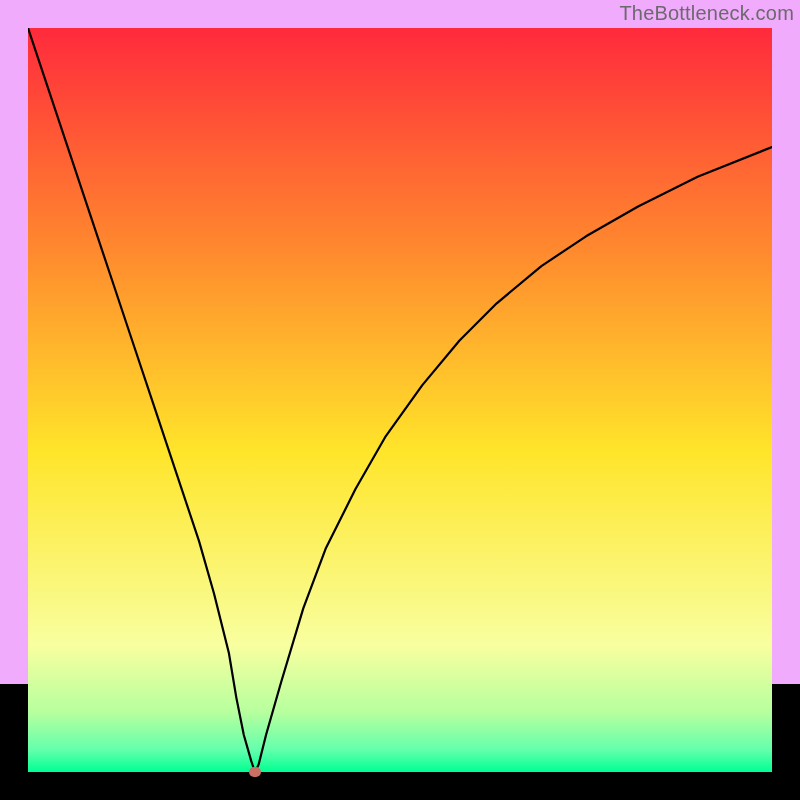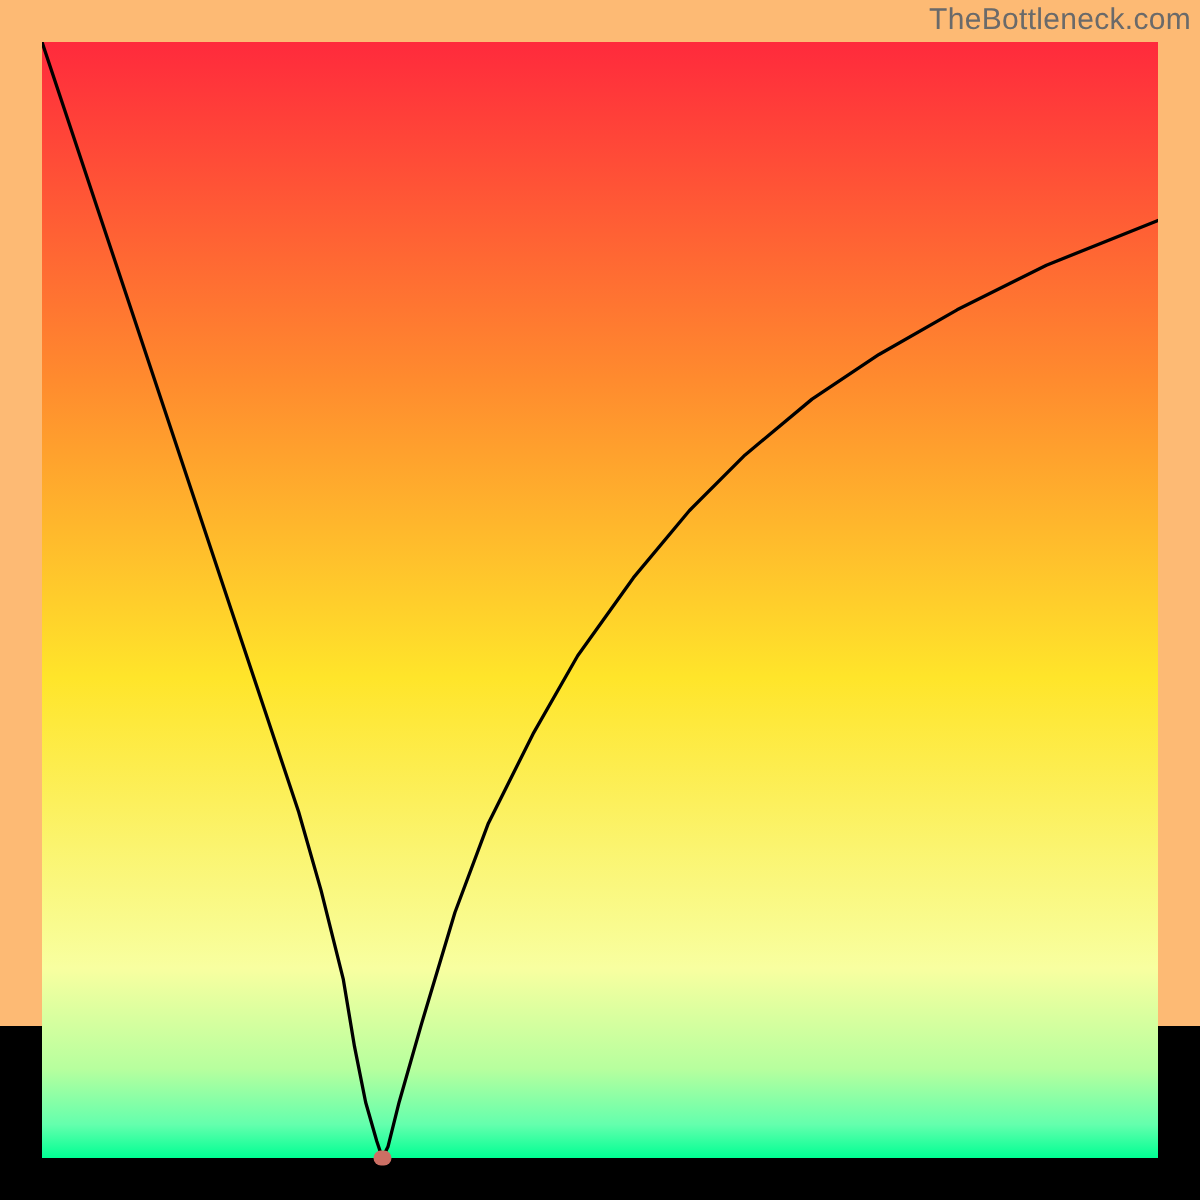--- a/index.html
+++ b/index.html
@@ -8,21 +8,21 @@
     width: 800px;
     height: 800px;
     background: #000;
     font-family: Arial, Helvetica, sans-serif;
     overflow: hidden;
   }
   .frame {
     position: relative;
     width: 800px;
     height: 684px;
-    background: #fdba74;
+    background: #f0abfc;
   }
   .watermark {
     position: absolute;
     top: 2px;
     right: 6px;
     color: #6a6a6a;
     font-size: 20px;
     font-weight: 400;
     letter-spacing: 0.2px;
     z-index: 5;

